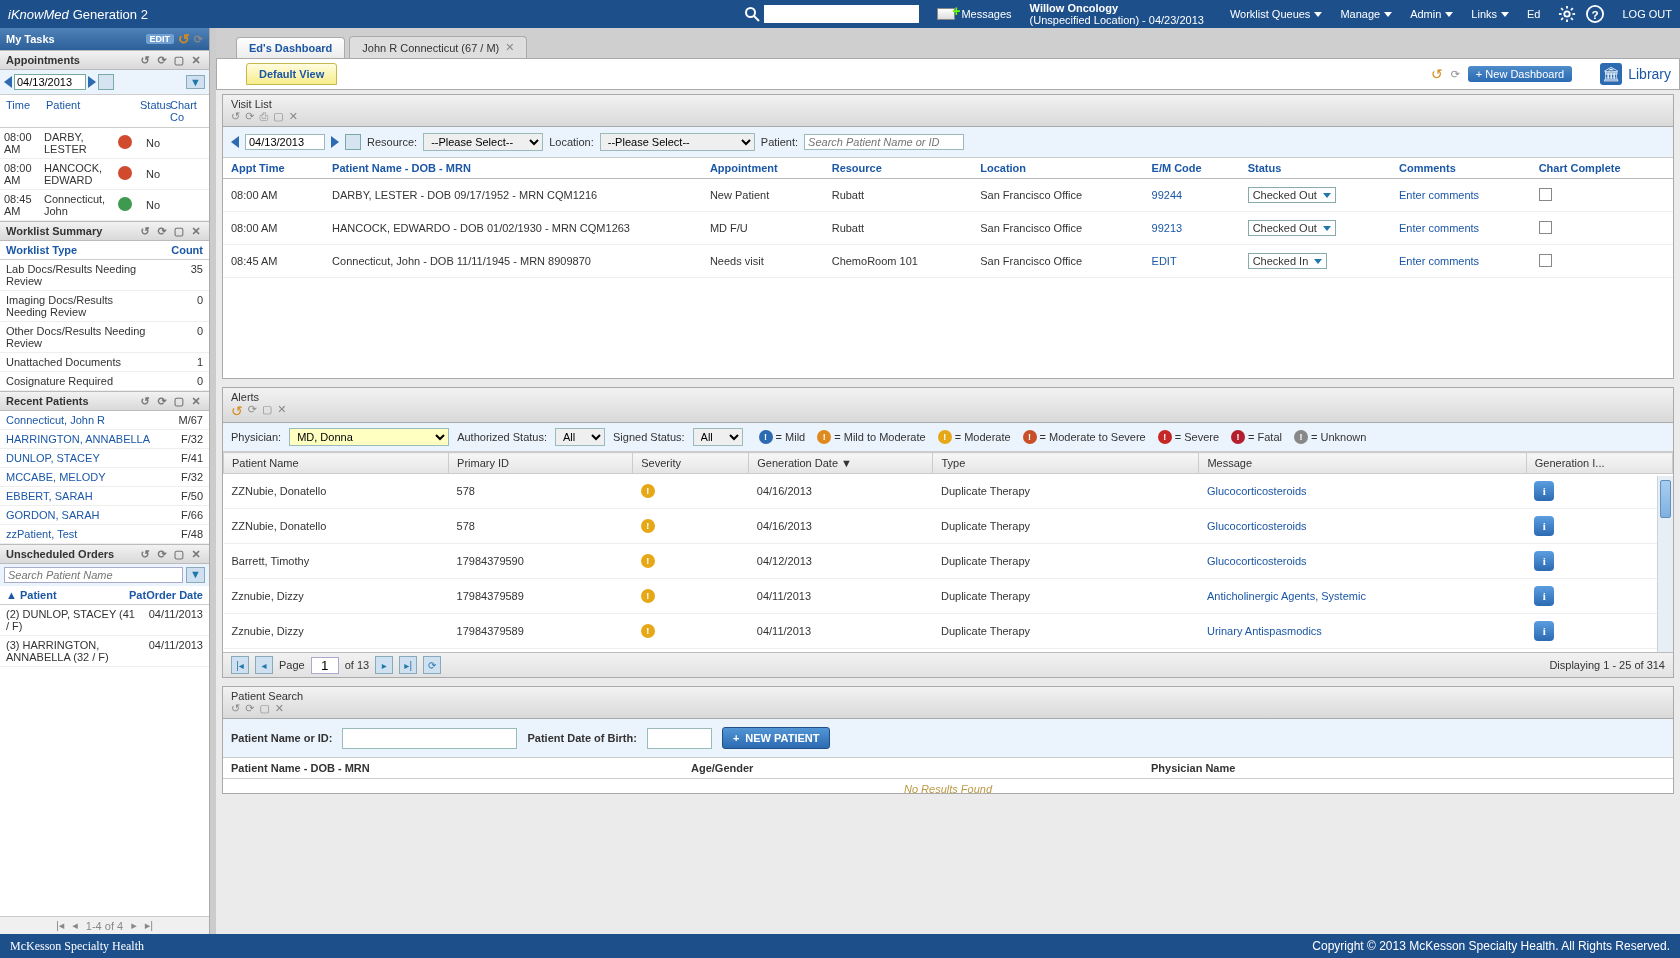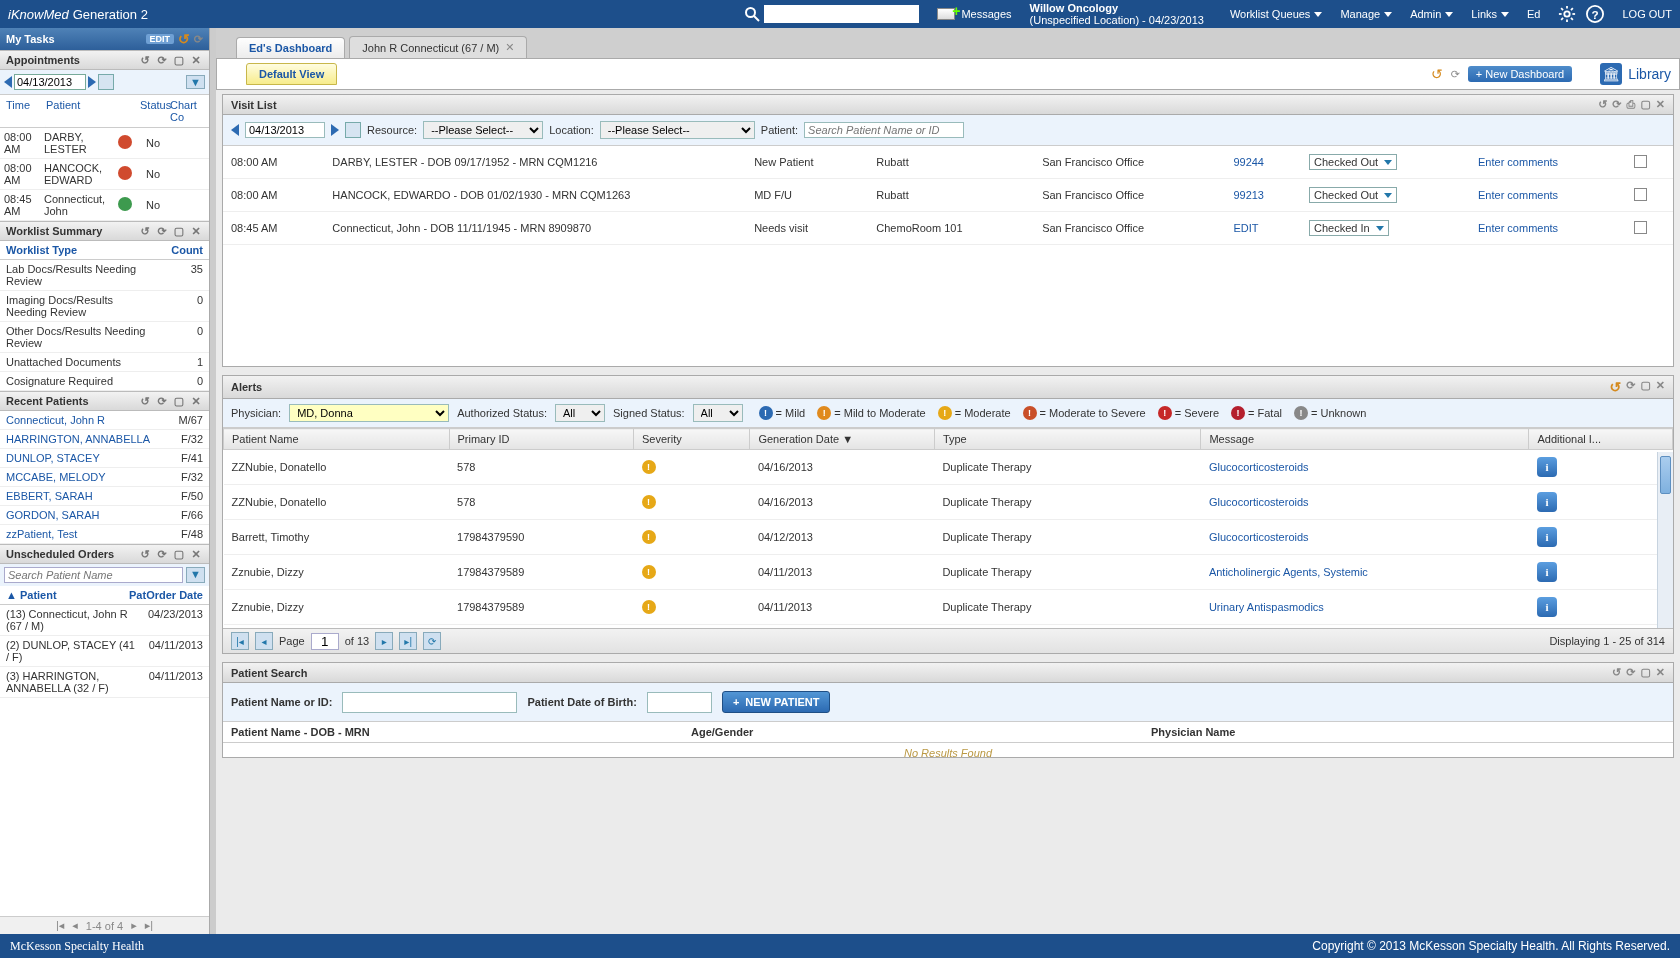--- a/index.html
+++ b/index.html
@@ -92,21 +92,21 @@
 
 .subbar { background: #fff; border: 1px solid #aaa; display: flex; align-items: center; padding: 4px 8px; gap: 8px; }
 .subtab { background: linear-gradient(#fffde0,#f7ec8c); border: 1px solid #c8b74a; border-radius: 3px 3px 0 0; padding: 4px 12px; font-weight: bold; color: #3a6; color: #1b57a6; margin-left: 21px; }
 .subbar .spacer { flex: 1; }
 .new-dash { background: linear-gradient(#4e8cca,#2c6ab2); color: #fff; padding: 2px 8px; border-radius: 3px; cursor: pointer; font-size: 11px; }
 .lib-btn { display: flex; align-items: center; gap: 6px; color: #1b57a6; font-size: 14px; cursor: pointer; }
 .lib-icon { width: 22px; height: 22px; background: #2c6ab2; border-radius: 3px; display: flex; align-items: center; justify-content: center; color: #fff; }
 
 
 .panel { background: #fff; border: 1px solid #aaa; margin: 4px 6px; display: flex; flex-direction: column; }
-.panel-title { background: linear-gradient(#f2f2f2,#d9d9d9); border-bottom: 1px solid #aaa; padding: 3px 8px; font-weight: bold; display: flex; align-items: center; justify-content: space-between; }
+.panel-title { background: linear-gradient(#f2f2f2,#d9d9d9); border-bottom: 1px solid #aaa; padding: 3px 8px; font-weight: normal; display: flex; justify-content: space-between; flex-direction: column; }
 .panel-title .tools { display: flex; gap: 5px; color: #888; }
 .panel-title .tools span { cursor: pointer; }
 
 
 .vl-toolbar { background: #ebf3fc; padding: 6px 8px; display: flex; align-items: center; gap: 6px; border-bottom: 1px solid #ccc; }
 .vl-toolbar label { font-weight: normal; }
 .vl-toolbar select, .vl-toolbar input[type=text] { font-size: 11px; padding: 1px 3px; border: 1px solid #9bb; }
 .vl-patient-search { width: 160px; font-style: italic; color: #888; }
 .vl-table { width: 100%; border-collapse: collapse; }
 .vl-table th { text-align: left; color: #1b57a6; font-weight: bold; padding: 4px 8px; border-bottom: 1px solid #bbb; }
@@ -385,24 +385,20 @@
       <div class="uo-search">
         <input type="text" placeholder="Search Patient Name" style="">
         <span style="color:#27a;background:#cfe0f0;border:1px solid #8ab;padding:0 3px;">▼</span>
       </div>
       <div class="uo-table" id="uo-table">
           <div class="uo-th">
             <div style="flex:1">▲ Patient</div>
             <div style="width:75px;text-align:right">PatOrder Date</div>
           </div>
           <div class="uo-row">
-            <div class="n">(13) Connecticut, John R (67 / M)</div>
-            <div class="d">04/23/2013</div>
-          </div>
-          <div class="uo-row">
             <div class="n">(2) DUNLOP, STACEY (41 / F)</div>
             <div class="d">04/11/2013</div>
           </div>
           <div class="uo-row">
             <div class="n">(3) HARRINGTON, ANNABELLA (32 / F)</div>
             <div class="d">04/11/2013</div>
           </div>
         </div>
       <div class="uo-pager">
         <span>|◂</span>
@@ -458,20 +454,31 @@
           <label>Resource:</label>
           <select style="width:120px"><option>--Please Select--</option></select>
           <label>Location:</label>
           <select style="width:155px"><option>--Please Select--</option></select>
           <label>Patient:</label>
           <input type="text" class="vl-patient-search" placeholder="Search Patient Name or ID" style="">
         </div>
         <div class="vl-body">
           <table class="vl-table" id="vl-table">
               <tbody>
+                <tr>
+                  <th>Appt Time</th>
+                  <th>Patient Name - DOB - MRN</th>
+                  <th>Appointment</th>
+                  <th>Resource</th>
+                  <th>Location</th>
+                  <th>E/M Code</th>
+                  <th>Status</th>
+                  <th>Comments</th>
+                  <th>Chart Complete</th>
+                </tr>
                 <tr>
       <td>08:00 AM</td>
       <td style="max-width:260px">DARBY, LESTER - DOB 09/17/1952 - MRN CQM1216</td>
       <td>New Patient</td>
       <td>Rubatt</td>
       <td>San Francisco Office</td>
       <td><a>99244</a></td>
       <td><span class="vl-status">Checked Out<span class="car"></span></span></td>
       <td><a>Enter comments</a></td>
       <td><span class="chk"></span></td>
@@ -554,21 +561,21 @@
         <div class="al-table-wrap">
           <table class="al-table" id="al-table">
               <tbody>
                 <tr>
                   <th style="width:110px">Patient Name</th>
                   <th style="width:90px">Primary ID</th>
                   <th style="width:50px">Severity</th>
                   <th style="width:90px">Generation Date ▼</th>
                   <th style="width:130px">Type</th>
                   <th style="width:160px">Message</th>
-                  <th style="width:70px">Additional I...</th>
+                  <th style="width:70px">Generation I...</th>
                 </tr>
                 <tr>
       <td>ZZNubie, Donatello</td>
       <td>578</td>
       <td><span class="sev-dot sev-mod">!</span></td>
       <td>04/16/2013</td>
       <td>Duplicate Therapy</td>
       <td><a>Glucocorticosteroids</a></td>
       <td><span class="info-btn">i</span></td>
     </tr>

